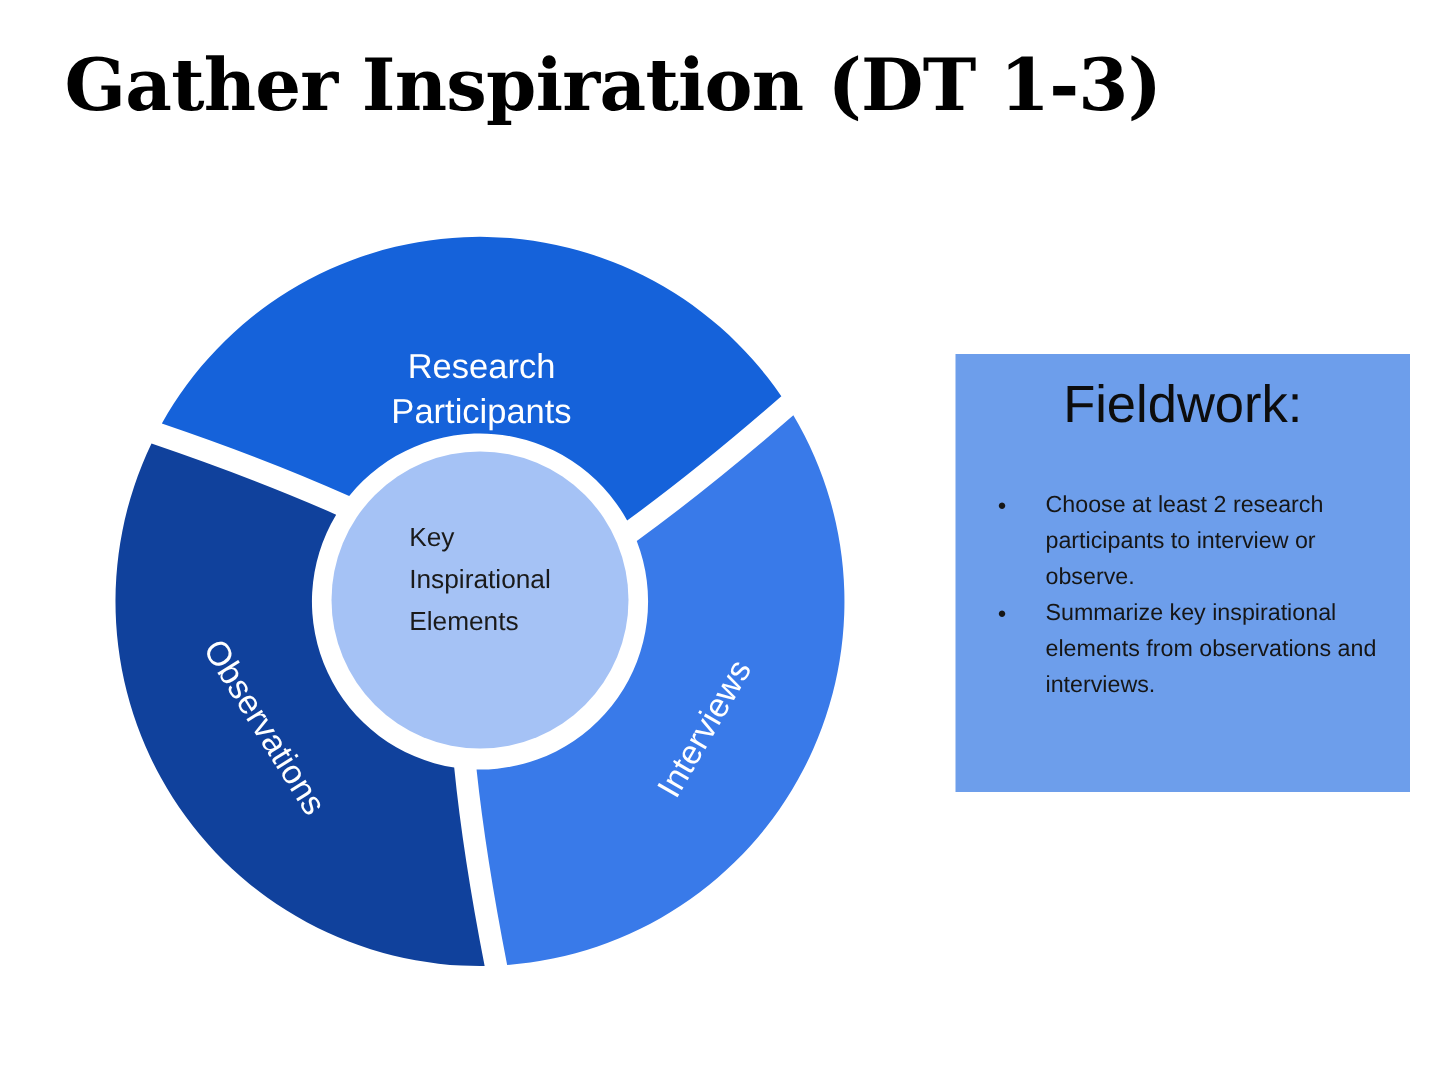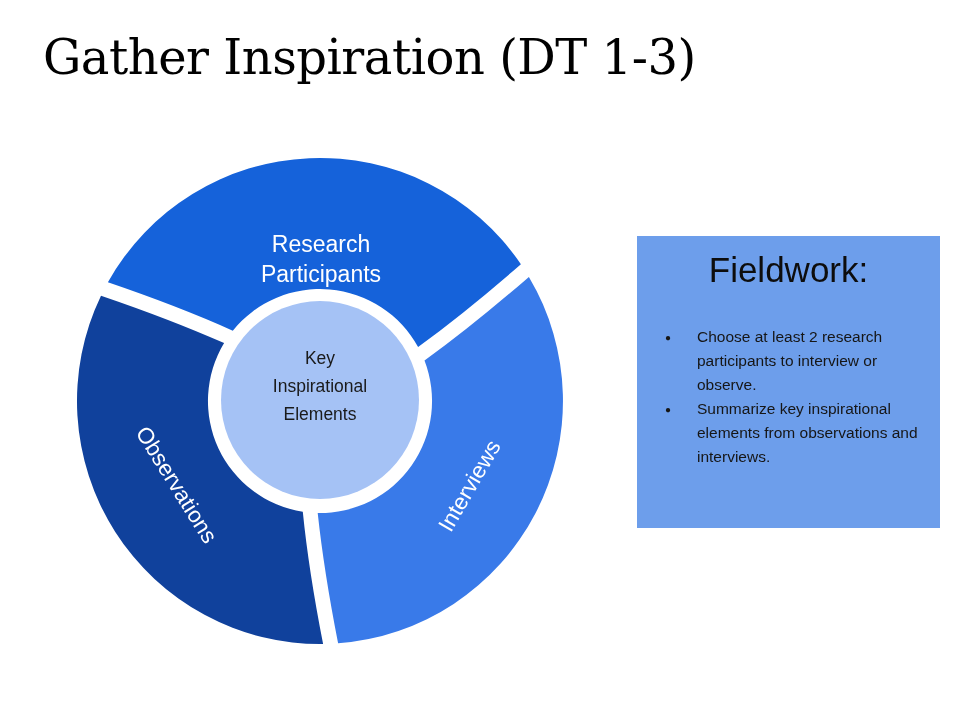--- a/index.html
+++ b/index.html
@@ -8,21 +8,21 @@
     width:960px;height:720px;
     background:#ffffff;
     overflow:hidden;
     font-family:"Liberation Sans", sans-serif;
   }
   .slide-title{
     position:absolute;
     left:43px;top:30px;
     margin:0;
     font-family:"DejaVu Serif", serif;
-    font-weight:400;
+    font-weight:700;
     font-size:48px;
     line-height:1.15;
     letter-spacing:-0.5px;
     color:#000000;
     white-space:nowrap;
   }
   .diagram-svg{
     position:absolute;left:0;top:0;
   }
   .seg-label{
@@ -48,21 +48,21 @@
     transform:translate(-50%,-50%) rotate(-60deg);
     white-space:nowrap;
   }
   .center-label{
     position:absolute;
     left:320px;top:386px;
     transform:translate(-50%,-50%);
     color:#1a1a1a;
     font-size:17.5px;
     line-height:28px;
-    text-align:center;
+    text-align:left;
     white-space:pre-line;
   }
   .fieldwork-panel{
     position:absolute;
     left:637px;top:236px;
     width:303px;height:292px;
     box-sizing:border-box;
     padding:12px 0 17px 0;
   }
   .fieldwork-title{

